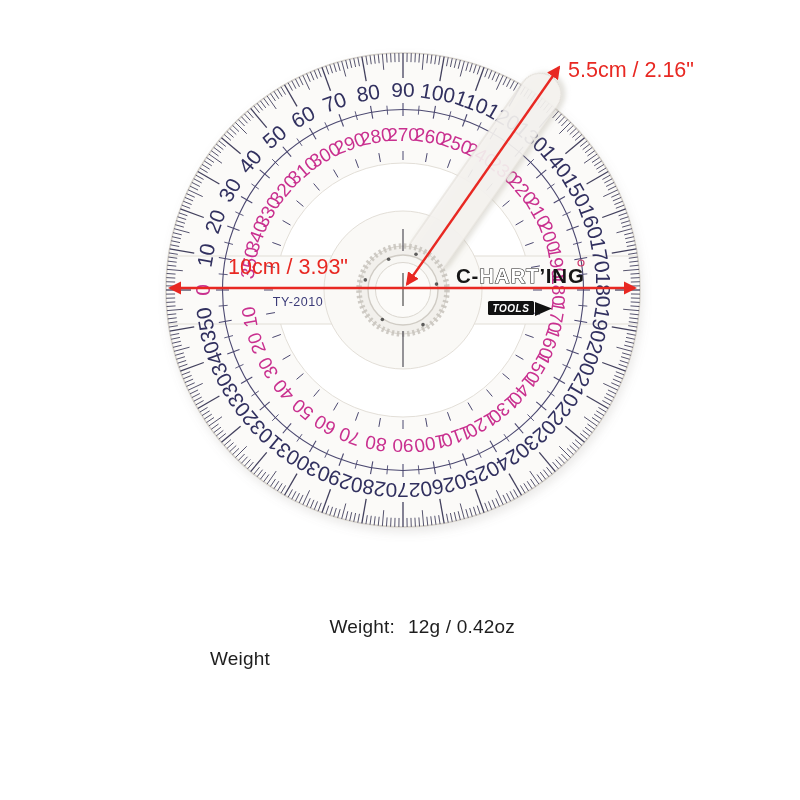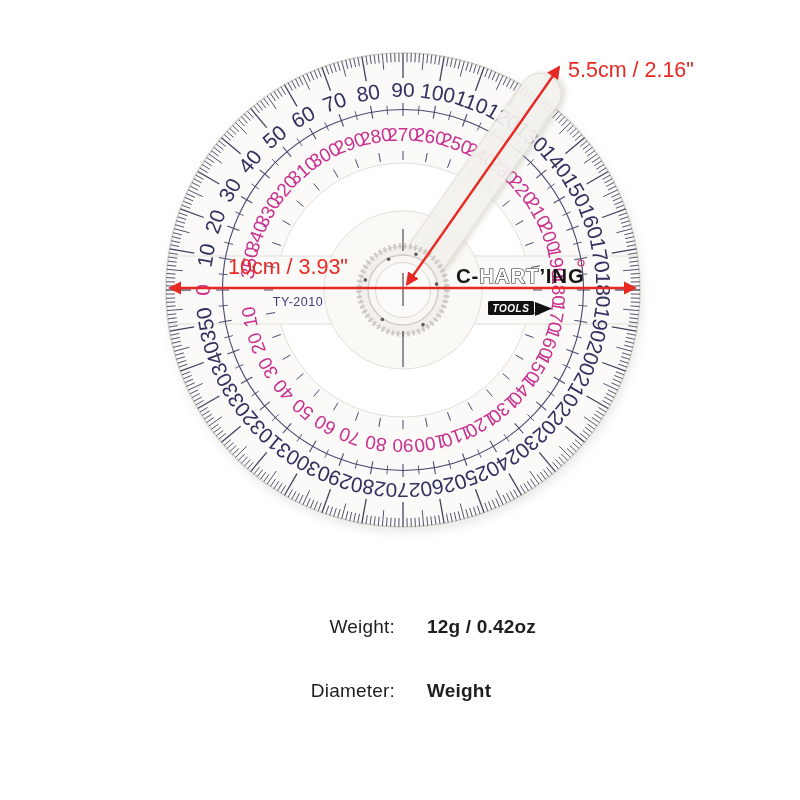--- a/index.html
+++ b/index.html
@@ -4,24 +4,24 @@
 <style>
   html,body{margin:0;padding:0;background:#ffffff;}
   .stage{
     position:relative;width:800px;height:800px;background:#ffffff;overflow:hidden;
     font-family:"Liberation Sans",sans-serif;
   }
   #protractor-svg{position:absolute;left:0;top:0;}
   .specs{
     position:absolute;left:210px;top:611px;width:380px;
     display:grid;grid-template-columns:185px 1fr;column-gap:13px;row-gap:0;
-    font-size:19px;line-height:31.5px;color:#1e1e1e;letter-spacing:.2px;gap:32px;
+    font-size:19px;line-height:31.5px;color:#1e1e1e;letter-spacing:.2px;
   }
   .spec-label{text-align:right;}
-  .spec-value{text-align:left;font-weight:bold;}
+  .spec-value{text-align:left;}
 </style>
 </head>
 <body>
 
 <div class="stage">
   <svg id="protractor-svg" width="800" height="608" viewBox="0 0 800 608">
       <defs>
         <marker id="arr" viewBox="0 0 10 10" refX="8.5" refY="5" markerWidth="5.5" markerHeight="5.5" orient="auto-start-reverse">
           <path d="M0,0 L10,5 L0,10 Z" fill="#e82822"></path>
         </marker>
@@ -617,16 +617,15 @@
         <line x1="170" y1="288" x2="635" y2="288" stroke="#e82822" stroke-width="2.4" marker-start="url(#arr)" marker-end="url(#arr)"></line>
         <text x="288" y="274" font-size="21.5" fill="#e82822" text-anchor="middle">10cm / 3.93"</text>
         <line x1="559.0127906874845" y1="67.19064395339424" x2="407.0150350544573" y2="284.2659356899771" stroke="#e82822" stroke-width="2.4" marker-start="url(#arr)" marker-end="url(#arr)"></line>
         <text x="568" y="77" font-size="21.5" fill="#e82822" text-anchor="start">5.5cm / 2.16"</text>
       </g>
     </svg>
 
   <div class="specs">
     <span class="spec-label">Weight:</span>
     <span class="spec-value">12g / 0.42oz</span>
-    <span class="spec-label">Diameter:</span>
     <span class="spec-value">Weight</span>
   </div>
 </div>
 
 </body></html>

